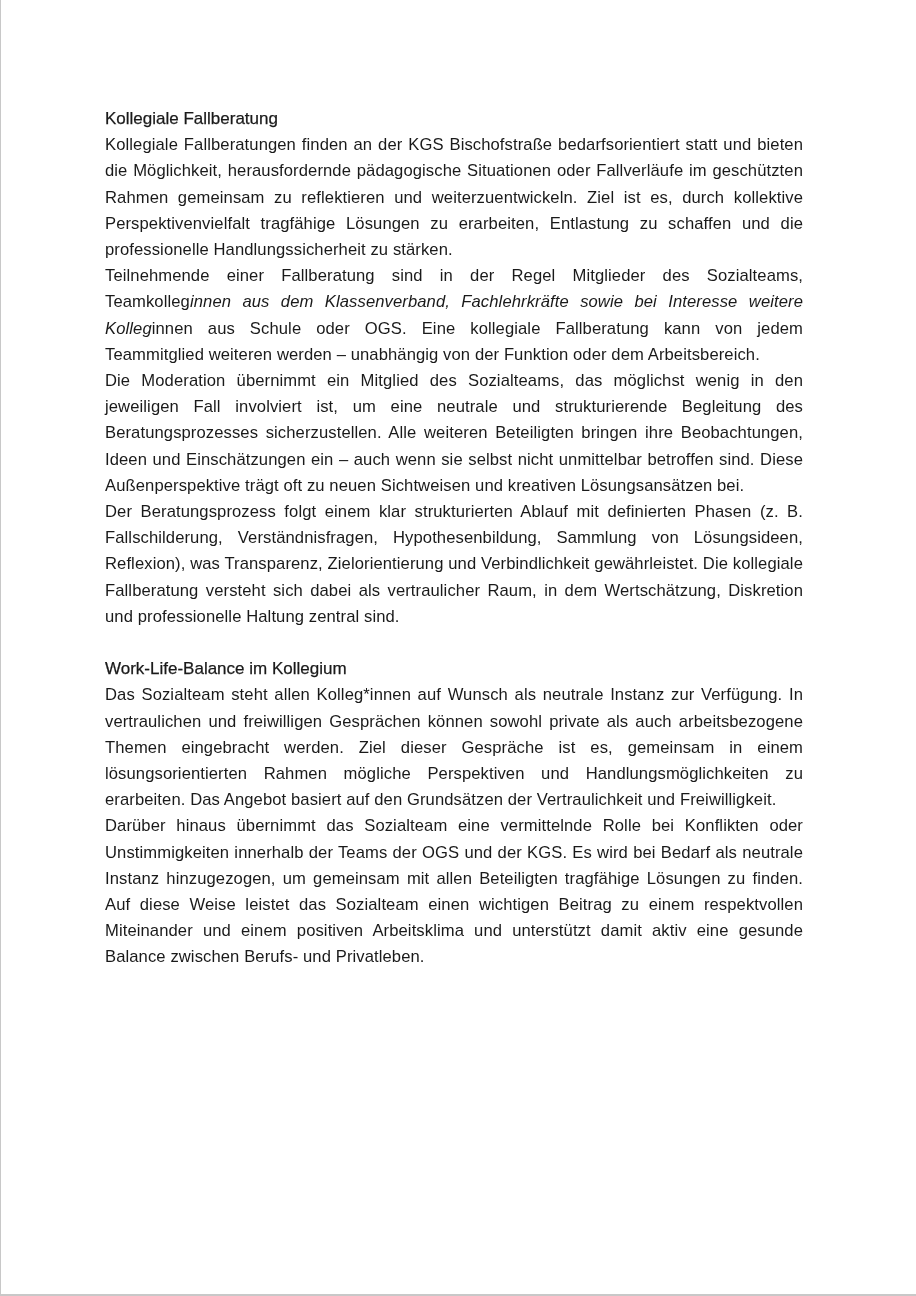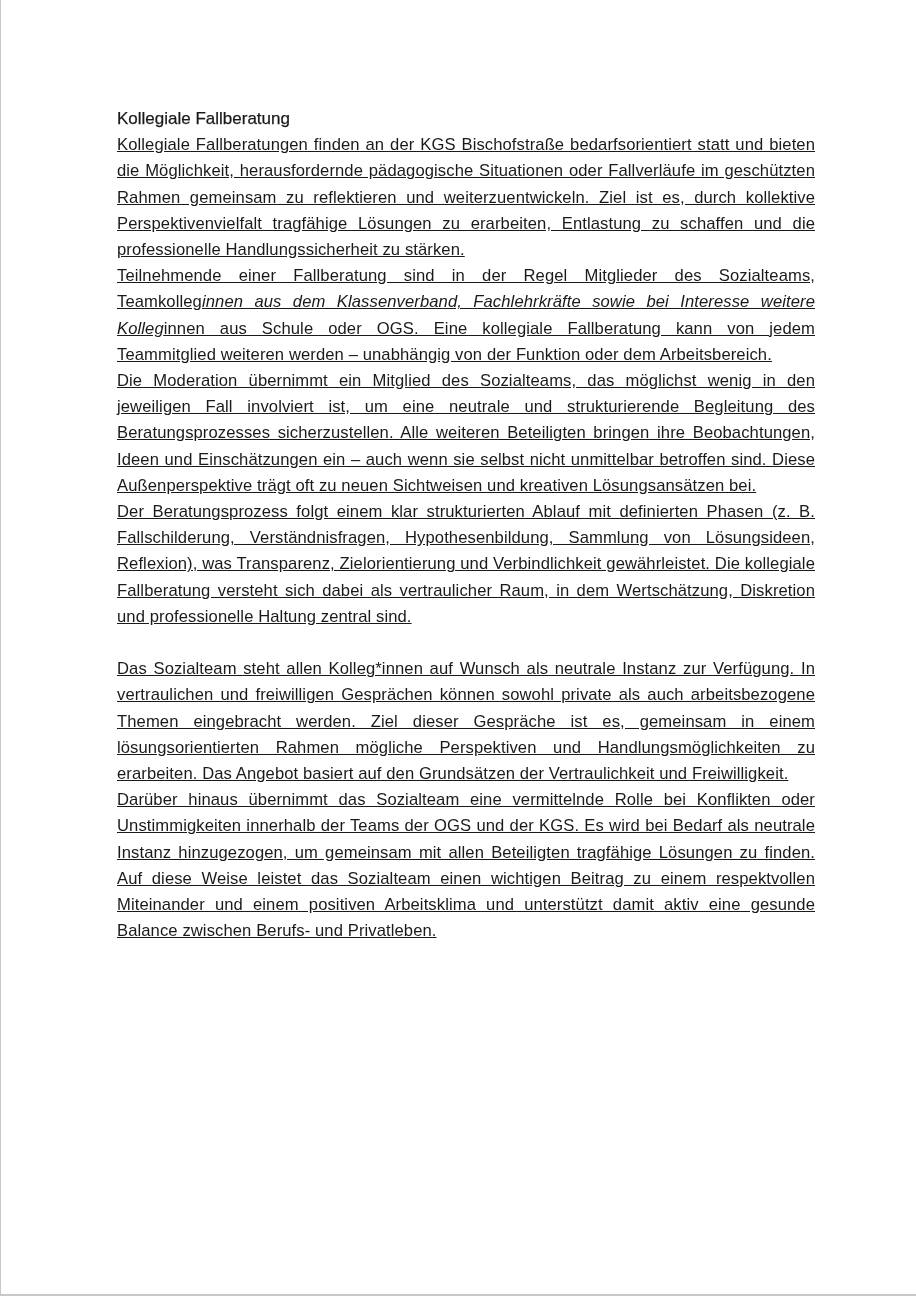--- a/index.html
+++ b/index.html
@@ -6,40 +6,39 @@
   body { width: 916px; height: 1296px; position: relative; overflow: hidden; }
   .page {
     position: absolute; left: 0; top: 0;
     width: 915px; height: 1294px;
     background: #ffffff;
     border-left: 1px solid #c8c8c8;
     border-bottom: 2px solid #c8c8c8;
   }
   .content {
     position: absolute;
-    left: 116px;
+    left: 104px;
     top: 106px;
     width: 698px;
     font-family: "Liberation Sans", sans-serif;
     font-size: 16.6px;
     line-height: 26.2px;
     color: #1a1a1a;
   }
   .heading {
     margin: 0;
     font-size: 17px;
     font-weight: normal;
     -webkit-text-stroke: 0.25px #1a1a1a;
     line-height: 26.2px;
   }
   .para {
     margin: 0;
     text-align: justify;
     letter-spacing: 0.1px;
-    text-decoration: underline;
   }
   .spacer { height: 26.2px; }
   em { font-style: italic; }
 </style>
 </head>
 <body>
 
 <div class="page">
   <div class="content">
 
@@ -47,18 +46,19 @@
       <h2 class="heading">Kollegiale Fallberatung</h2>
       <p class="para">Kollegiale Fallberatungen finden an der KGS Bischofstraße bedarfsorientiert statt und bieten die Möglichkeit, herausfordernde pädagogische Situationen oder Fallverläufe im geschützten Rahmen gemeinsam zu reflektieren und weiterzuentwickeln. Ziel ist es, durch kollektive Perspektivenvielfalt tragfähige Lösungen zu erarbeiten, Entlastung zu schaffen und die professionelle Handlungssicherheit zu stärken.</p>
       <p class="para"><span>Teilnehmende einer Fallberatung sind in der Regel Mitglieder des Sozialteams, Teamkolleg</span><em>innen aus dem Klassenverband, Fachlehrkräfte sowie bei Interesse weitere Kolleg</em><span>innen aus Schule oder OGS. Eine kollegiale Fallberatung kann von jedem Teammitglied weiteren werden – unabhängig von der Funktion oder dem Arbeitsbereich.</span></p>
       <p class="para">Die Moderation übernimmt ein Mitglied des Sozialteams, das möglichst wenig in den jeweiligen Fall involviert ist, um eine neutrale und strukturierende Begleitung des Beratungsprozesses sicherzustellen. Alle weiteren Beteiligten bringen ihre Beobachtungen, Ideen und Einschätzungen ein – auch wenn sie selbst nicht unmittelbar betroffen sind. Diese Außenperspektive trägt oft zu neuen Sichtweisen und kreativen Lösungsansätzen bei.</p>
       <p class="para">Der Beratungsprozess folgt einem klar strukturierten Ablauf mit definierten Phasen (z. B. Fallschilderung, Verständnisfragen, Hypothesenbildung, Sammlung von Lösungsideen, Reflexion), was Transparenz, Zielorientierung und Verbindlichkeit gewährleistet. Die kollegiale Fallberatung versteht sich dabei als vertraulicher Raum, in dem Wertschätzung, Diskretion und professionelle Haltung zentral sind.</p>
     </section>
 
     <div class="spacer"></div>
 
     <section>
+      <h2 class="heading">Work-Life-Balance im Kollegium</h2>
       <p class="para">Das Sozialteam steht allen Kolleg*innen auf Wunsch als neutrale Instanz zur Verfügung. In vertraulichen und freiwilligen Gesprächen können sowohl private als auch arbeitsbezogene Themen eingebracht werden. Ziel dieser Gespräche ist es, gemeinsam in einem lösungsorientierten Rahmen mögliche Perspektiven und Handlungsmöglichkeiten zu erarbeiten. Das Angebot basiert auf den Grundsätzen der Vertraulichkeit und Freiwilligkeit.</p>
       <p class="para">Darüber hinaus übernimmt das Sozialteam eine vermittelnde Rolle bei Konflikten oder Unstimmigkeiten innerhalb der Teams der OGS und der KGS. Es wird bei Bedarf als neutrale Instanz hinzugezogen, um gemeinsam mit allen Beteiligten tragfähige Lösungen zu finden. Auf diese Weise leistet das Sozialteam einen wichtigen Beitrag zu einem respektvollen Miteinander und einem positiven Arbeitsklima und unterstützt damit aktiv eine gesunde Balance zwischen Berufs- und Privatleben.</p>
     </section>
 
   </div>
 </div>
 
 </body></html>

